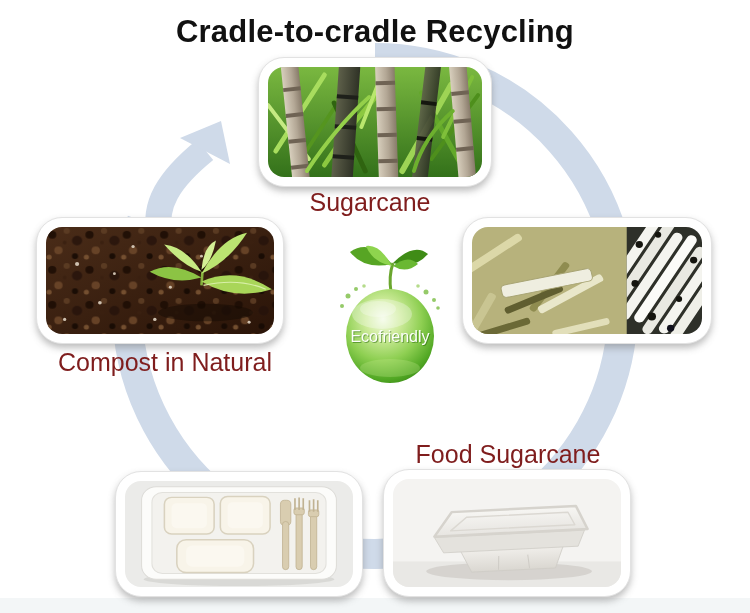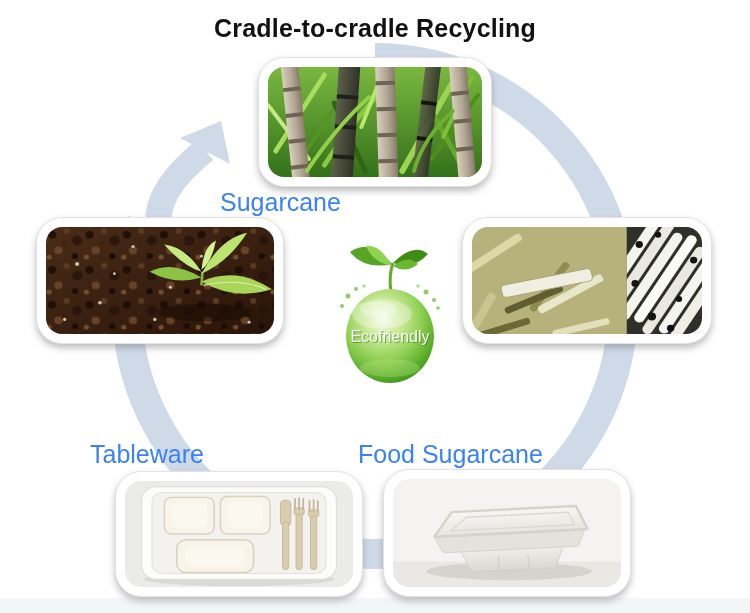--- a/index.html
+++ b/index.html
@@ -1,25 +1,25 @@
 <!DOCTYPE html>
 <html><head>
 <meta charset="utf-8">
 <style>
   html,body{margin:0;padding:0;background:#ffffff;}
   .stage{position:relative;width:750px;height:613px;background:#ffffff;overflow:hidden;
          font-family:"Liberation Sans", sans-serif;}
   .ring{position:absolute;left:0;top:0;z-index:1;}
   .title{position:absolute;left:0;top:14px;width:750px;margin:0;text-align:center;
-         font-size:25px;font-weight:bold;color:#111;letter-spacing:0.2px;z-index:3;}
+         font-size:31px;font-weight:bold;color:#111;letter-spacing:0.2px;z-index:3;}
   .card{position:absolute;background:#ffffff;border:1px solid #e2e2e2;border-radius:26px;
         padding:9px;box-sizing:border-box;z-index:2;
         box-shadow:0 4px 7px rgba(110,110,110,0.45);}
   .card svg{display:block;width:100%;height:100%;border-radius:16px;}
-  .node-label{position:absolute;width:300px;text-align:left;font-size:25px;color:#3b82f6;
+  .node-label{position:absolute;width:300px;text-align:center;font-size:25px;color:#7f1d1d;
               z-index:3;white-space:nowrap;}
   .logo{position:absolute;left:330px;top:238px;width:120px;height:148px;z-index:2;}
   .bottom-strip{position:absolute;left:0;top:598px;width:750px;height:15px;
                 background:#f3f6f7;z-index:0;}
 </style>
 </head>
 <body>
 
 <div class="stage">
 
@@ -139,20 +139,21 @@
         <path d="M0,12 L1,-2" stroke="#86b23e" stroke-width="2.5" fill="none"></path>
         <path d="M0,8 Q34,-8 68,16 Q32,28 0,8" fill="#a9d659"></path>
         <path d="M2,12 Q36,4 62,16" stroke="#d8efa8" stroke-width="1.2" fill="none"></path>
         <path d="M0,0 Q18,-36 44,-42 Q26,-12 0,0" fill="#bbe471"></path>
         <path d="M0,4 Q-28,-14 -50,-2 Q-26,12 0,4" fill="#8cc344"></path>
         <path d="M0,-2 Q-16,-28 -36,-30 Q-18,-8 0,-2" fill="#c6ea82"></path>
         <path d="M0,-4 Q2,-28 14,-34 Q10,-12 0,-4" fill="#d4f095"></path>
       </g>
     </svg>
   </div>
+  <div class="node-label" style="left:15px;top:348px;">Compost in Natural</div>
 
   <div class="card" style="left:462px;top:217px;width:250px;height:127px;">
     <svg viewBox="0 0 220 110" preserveAspectRatio="none">
       <defs>
         <clipPath id="tubesClip">
             <rect x="148" y="0" width="72" height="110"></rect>
           </clipPath>
       </defs>
       <rect x="0" y="0" width="150" height="110" fill="#b7b27c"></rect>
       <g>
@@ -225,21 +226,20 @@
       </g>
       <ellipse cx="60" cy="98" rx="44" ry="47" fill="url(#sphereGrad)"></ellipse>
       <ellipse cx="52" cy="76" rx="30" ry="15" fill="#ffffff" opacity="0.3"></ellipse>
       <ellipse cx="48" cy="71" rx="18" ry="8" fill="#ffffff" opacity="0.28"></ellipse>
       <ellipse cx="60" cy="130" rx="30" ry="9" fill="#bfe98a" opacity="0.3"></ellipse>
       <text x="61" y="105" text-anchor="middle" font-size="16" fill="#2e6e12" opacity="0.55">Ecofriendly</text>
       <text x="60" y="104" text-anchor="middle" font-size="16" fill="#fdfefb">Ecofriendly</text>
     </svg>
   </div>
 
-  <div class="node-label" style="left:90px;top:440px;">Tableware</div>
   <div class="card" style="left:115px;top:471px;width:248px;height:126px;">
     <svg viewBox="0 0 220 110" preserveAspectRatio="none">
       <rect x="0" y="0" width="220" height="110" fill="#ebebe9"></rect>
       <ellipse cx="110" cy="102" rx="92" ry="7" fill="#d2d1cd" opacity="0.7"></ellipse>
       <rect x="16" y="6" width="188" height="96" rx="14" fill="#fcfcfa" stroke="#dddcd8"></rect>
       <rect x="26" y="12" width="168" height="84" rx="10" fill="#f3f2ee" stroke="#e2e1dc"></rect>
       <g>
         <rect x="38" y="17" width="48" height="38" rx="7" fill="#f8f4e9" stroke="#d9d2bf" stroke-width="1.5"></rect>
         <rect x="45" y="23" width="34" height="26" rx="5" fill="#fbf8f0"></rect>
         <rect x="92" y="16" width="48" height="39" rx="7" fill="#f8f4e9" stroke="#d9d2bf" stroke-width="1.5"></rect>

